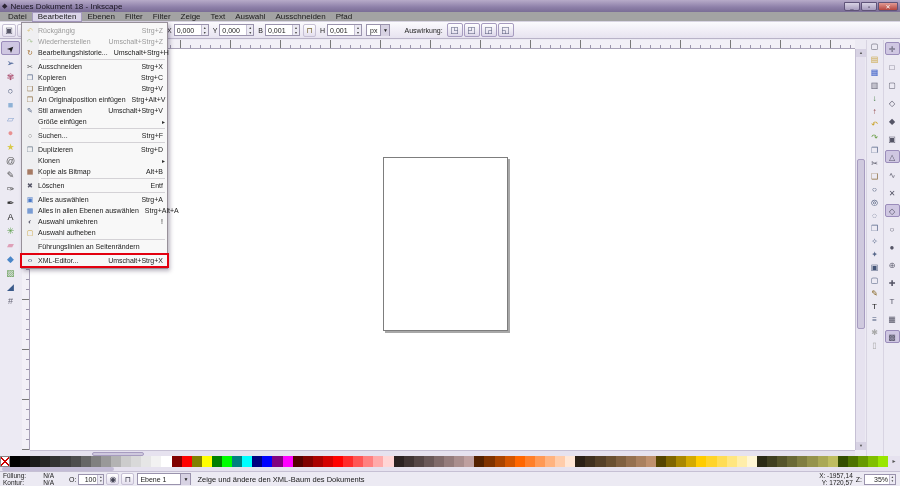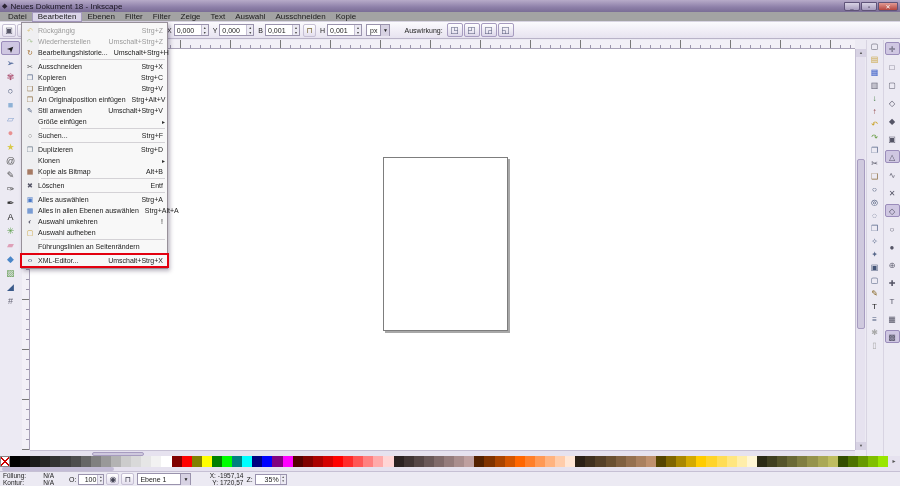--- a/index.html
+++ b/index.html
@@ -151,21 +151,21 @@
 
 <span class="mb-item">Datei</span>
     <span class="mb-item active">Bearbeiten</span>
     <span class="mb-item">Ebenen</span>
     <span class="mb-item">Filter</span>
     <span class="mb-item">Filter</span>
     <span class="mb-item">Zeige</span>
     <span class="mb-item">Text</span>
     <span class="mb-item">Auswahl</span>
     <span class="mb-item">Ausschneiden</span>
-    <span class="mb-item">Kopie</span>
+    <span class="mb-item">Pfad</span>
   </div>
 
 <div class="opttoolbar">
   <div class="ot-left">
 
   <span class="ot-btn">▣</span>
       <span class="ot-btn">▤</span>
     </div>
   <div class="ot-spacer"></div>
   <div class="field">
@@ -449,20 +449,21 @@
         <span class="val">100</span>
         <span class="arrows">▴<br>▾</span>
       </span>
   </div>
   <span class="lay-icon">◉</span>
   <span class="lay-icon">⊓</span>
   <span class="layerdd">
       <span class="val">Ebene 1</span>
       <span class="dd">▼</span>
     </span>
+  <span class="status-msg">Zeige und ändere den XML-Baum des Dokuments</span>
   <div class="coords">
     <div><span>X:</span> <span>-1957,14</span></div>
     <div><span>Y:</span> <span>1720,57</span></div>
   </div>
   <div class="zoomctl">
     <span class="lbl">Z:</span>
     <span class="mini-spin">
         <span class="val" style="width:24px">35%</span>
         <span class="arrows">▴<br>▾</span>
       </span>

